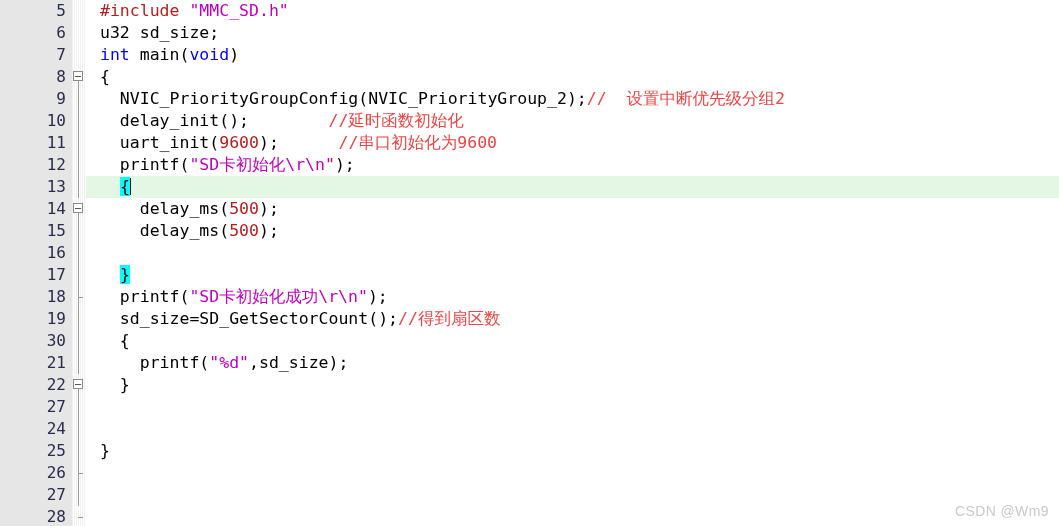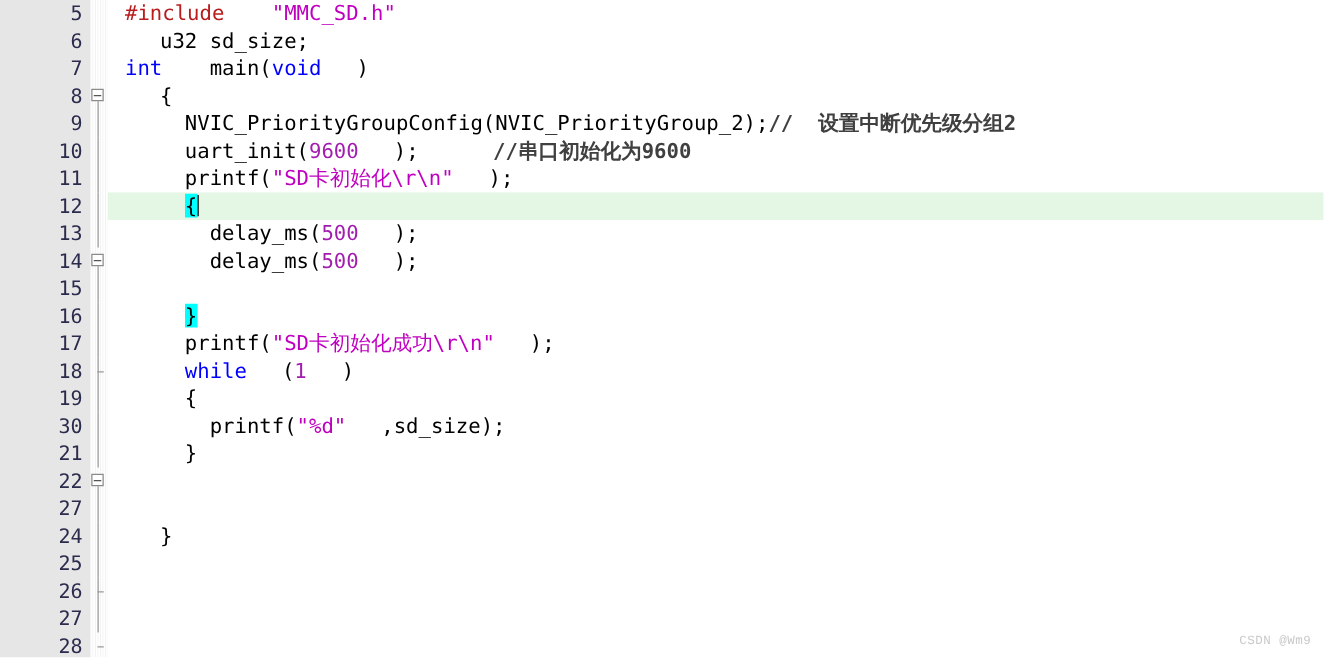--- a/index.html
+++ b/index.html
@@ -142,23 +142,23 @@
     box-sizing: border-box;
   }
   .line.current {
     background: #e4f6e4;
   }
 
   
   .tok-pre   { color: #b91c1c; }
   .tok-str   { color: #c000c0; }
   .tok-kw    { color: #0000ff; }
-  .tok-num   { color: #a21caf; }
-  .tok-com   { color: #404040; font-weight: bold; }
-  .tok-plain { color: #000000; margin-left: 28px; }
+  .tok-num   { color: #b91c1c; }
+  .tok-com   { color: #ef4444; }
+  .tok-plain { color: #000000; }
   .tok-brace-hl {
     background: #00ffff;
     color: #000000;
   }
 
   
   .caret {
     display: inline-block;
     width: 0;
     border-left: 1px solid #000000;
@@ -166,22 +166,22 @@
     vertical-align: -3px;
     margin-left: 0px;
     margin-right: -1px;
   }
 
   
   .watermark {
     position: absolute;
     right: 10px;
     bottom: 7px;
-    font-family: Liberation Mono, monospace;
-    font-size: 10px;
+    font-family: Liberation Sans, sans-serif;
+    font-size: 14px;
     color: #c9c9c9;
     letter-spacing: 0.4px;
     z-index: 9;
     user-select: none;
   }
 </style>
 </head>
 <body>
 
 <div id="editor">
@@ -245,29 +245,30 @@
       <div class="fold-row fold-line"></div>
       <div class="fold-row fold-end"></div>
     </div>
 
   <div class="code" id="codearea">
       <div class="line"><span class="tok-pre">#include</span><span class="tok-plain"> </span><span class="tok-str">"MMC_SD.h"</span></div>
       <div class="line"><span class="tok-plain">u32 sd_size;</span></div>
       <div class="line"><span class="tok-kw">int</span><span class="tok-plain"> main(</span><span class="tok-kw">void</span><span class="tok-plain">)</span></div>
       <div class="line"><span class="tok-plain">{</span></div>
       <div class="line"><span class="tok-plain">  NVIC_PriorityGroupConfig(NVIC_PriorityGroup_2);</span><span class="tok-com">//  设置中断优先级分组2</span></div>
+      <div class="line"><span class="tok-plain">  delay_init();        </span><span class="tok-com">//延时函数初始化</span></div>
       <div class="line"><span class="tok-plain">  uart_init(</span><span class="tok-num">9600</span><span class="tok-plain">);      </span><span class="tok-com">//串口初始化为9600</span></div>
       <div class="line"><span class="tok-plain">  printf(</span><span class="tok-str">"SD卡初始化\r\n"</span><span class="tok-plain">);</span></div>
       <div class="line current"><span class="tok-plain">  </span><span class="tok-brace-hl">{</span><span class="caret"></span></div>
       <div class="line"><span class="tok-plain">    delay_ms(</span><span class="tok-num">500</span><span class="tok-plain">);</span></div>
       <div class="line"><span class="tok-plain">    delay_ms(</span><span class="tok-num">500</span><span class="tok-plain">);</span></div>
       <div class="line"></div>
       <div class="line"><span class="tok-plain">  </span><span class="tok-brace-hl">}</span></div>
       <div class="line"><span class="tok-plain">  printf(</span><span class="tok-str">"SD卡初始化成功\r\n"</span><span class="tok-plain">);</span></div>
-      <div class="line"><span class="tok-plain">  </span><span class="tok-kw">while</span><span class="tok-plain">(</span><span class="tok-num">1</span><span class="tok-plain">)</span></div>
+      <div class="line"><span class="tok-plain">  sd_size=SD_GetSectorCount();</span><span class="tok-com">//得到扇区数</span></div>
       <div class="line"><span class="tok-plain">  {</span></div>
       <div class="line"><span class="tok-plain">    printf(</span><span class="tok-str">"%d"</span><span class="tok-plain">,sd_size);</span></div>
       <div class="line"><span class="tok-plain">  }</span></div>
       <div class="line"></div>
       <div class="line"></div>
       <div class="line"><span class="tok-plain">}</span></div>
       <div class="line"></div>
     </div>
 
   <div class="watermark">CSDN @Wm9</div>

